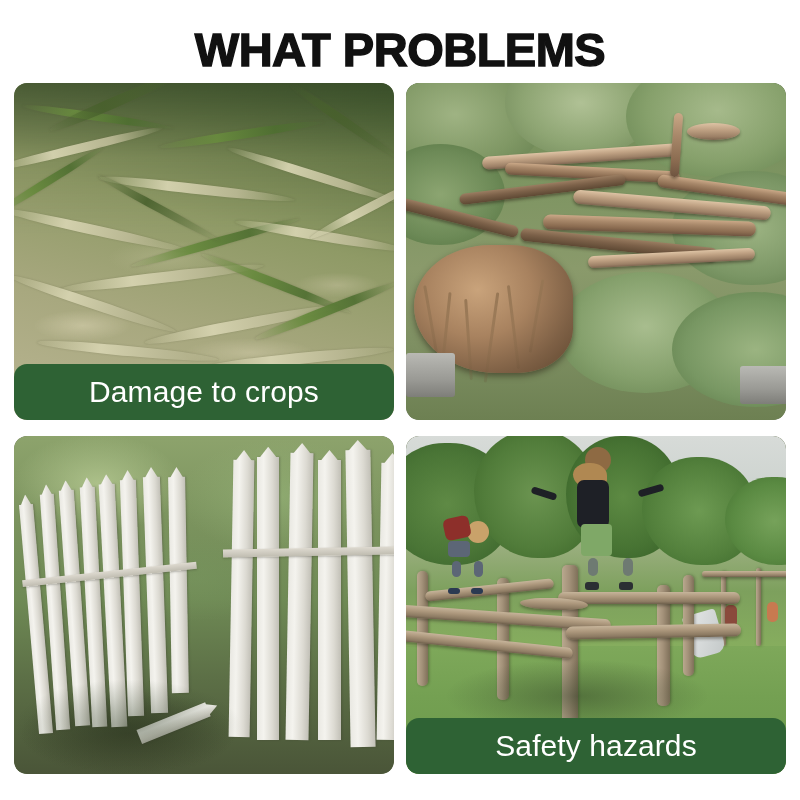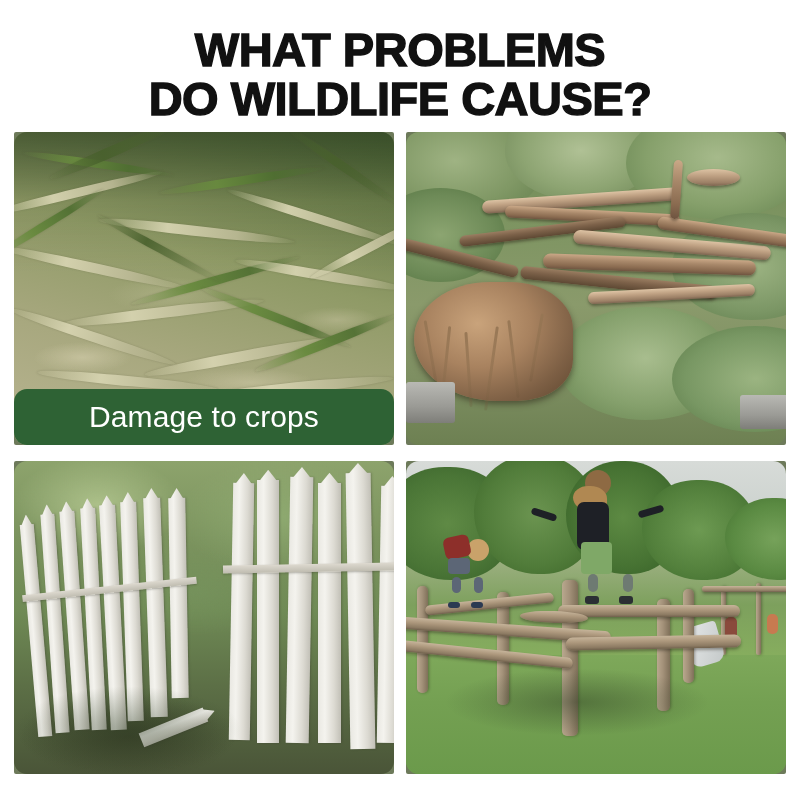--- a/index.html
+++ b/index.html
@@ -47,21 +47,21 @@
     display: grid;
     grid-template-columns: 1fr 1fr;
     grid-template-rows: 1fr 1fr;
     column-gap: 12px;
     row-gap: 16px;
     padding: 8px 14px 26px 14px;
     box-sizing: border-box;
   }
   .tile {
     position: relative;
-    border-radius: 2px;
+    border-radius: 13px;
     overflow: hidden;
     background: #6d7a5a;
   }
   .photo {
     position: absolute;
     inset: 0;
     border-radius: 13px;
     overflow: hidden;
   }
   .photo > * {
@@ -224,21 +224,20 @@
     border-radius: 4px 4px 10px 10px;
   }
 </style>
 </head>
 <body>
 
 <div class="infographic">
 
   <div class="title-block">
     <span class="title-line l1">WHAT PROBLEMS</span>
-    <span class="title-line l2">DO WILDLIFE CAUSE?</span>
   </div>
 
   <div class="grid">
 
     <div class="tile">
       <div class="photo">
         <div class="crops-bg"></div>
         <div class="blade" style="left:-6%;  top:18%; width:46%; height:9px;  transform:rotate(-14deg);"></div>
         <div class="blade green" style="left:2%;   top:9%;  width:40%; height:8px;  transform:rotate(8deg);"></div>
         <div class="blade" style="left:22%;  top:30%; width:52%; height:10px; transform:rotate(6deg);"></div>
@@ -374,16 +373,19 @@
         <div class="kid-body" style="left:16%; top:25%; width:22px; height:22px; background:#c9a26a; border-radius:50%;"></div>
         <div class="kid-body" style="left:10%; top:24%; width:26px; height:22px; background:#8d2f2a; border-radius:6px; transform:rotate(-12deg);"></div>
         <div class="kid-body" style="left:11%; top:31%; width:22px; height:16px; background:#5c6676; border-radius:4px;"></div>
         <div class="kid-body" style="left:12%; top:37%; width:9px;  height:16px; background:#5c6676;"></div>
         <div class="kid-body" style="left:18%; top:37%; width:9px;  height:16px; background:#5c6676;"></div>
         <div class="kid-body" style="left:11%; top:45%; width:12px; height:6px;  background:#2b3a52; border-radius:3px;"></div>
         <div class="kid-body" style="left:17%; top:45%; width:12px; height:6px;  background:#2b3a52; border-radius:3px;"></div>
 
         <div class="shadowpatch" style="left:10%; top:66%; width:70%; height:22%;"></div>
       </div>
+      <div class="caption">
+        <span class="caption-text">Safety hazards</span>
+      </div>
     </div>
 
   </div>
 </div>
 
 </body></html>

